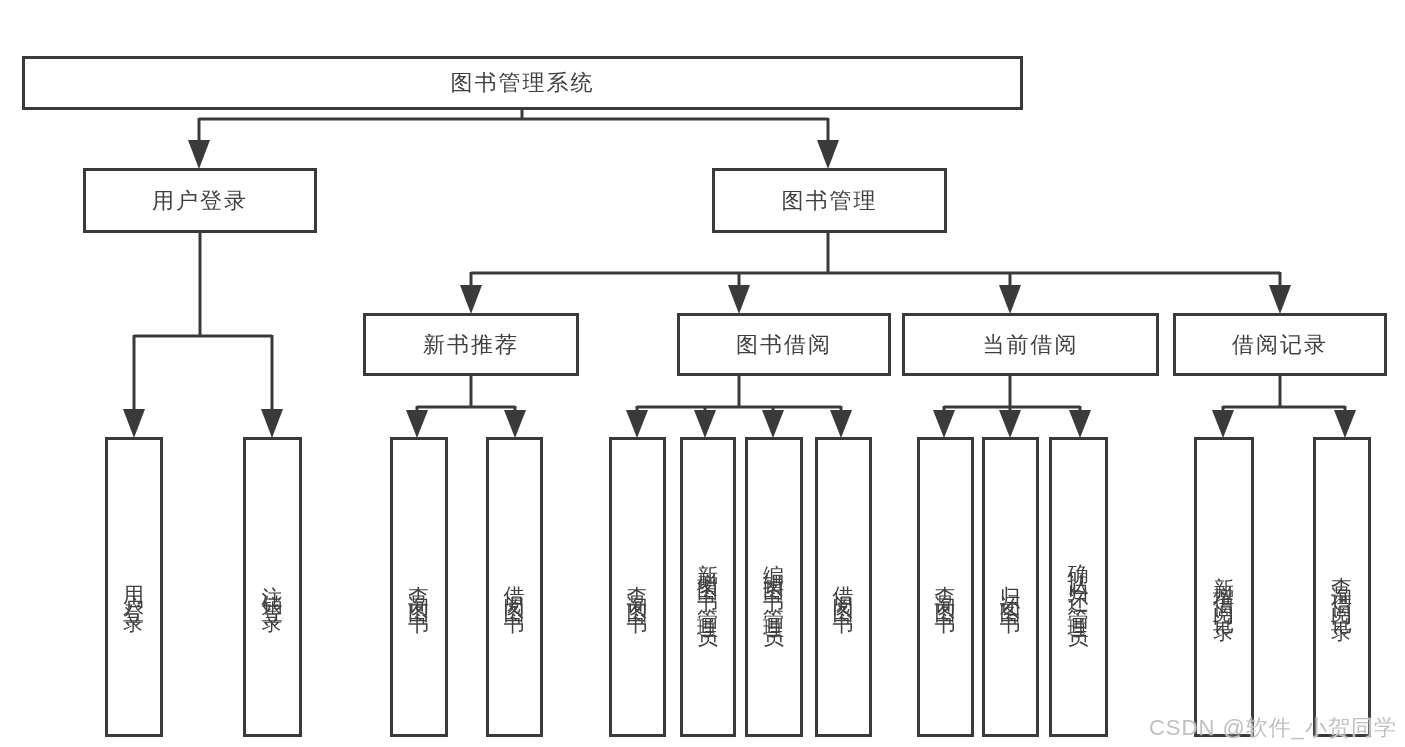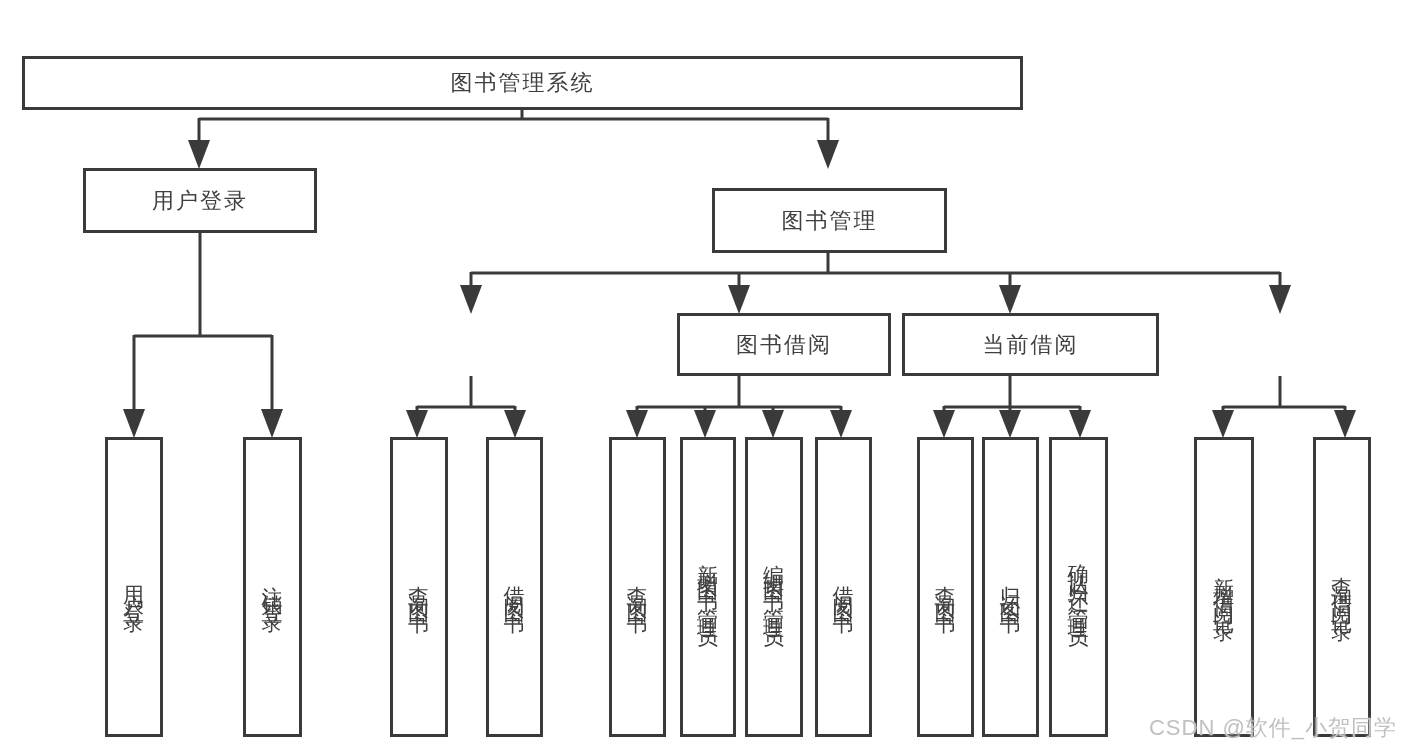--- a/index.html
+++ b/index.html
@@ -142,30 +142,36 @@
     </g>
   </svg>
 
   <div class="box h root">
     <span class="lbl">图书管理系统</span>
   </div>
 
   <div class="box h l2" style="left:83px; width:234px;">
     <span class="lbl">用户登录</span>
   </div>
-  <div class="box h l2" style="left:712px; width:235px;margin-top:20px;">
+  <div class="box h l2" style="left:712px; width:235px;">
     <span class="lbl">图书管理</span>
   </div>
 
+  <div class="box h l3" style="left:363px; width:216px;">
+    <span class="lbl">新书推荐</span>
+  </div>
   <div class="box h l3" style="left:632px; width:214px;margin-left:45px;">
     <span class="lbl">图书借阅</span>
   </div>
   <div class="box h l3" style="left:902px; width:257px;">
     <span class="lbl">当前借阅</span>
   </div>
+  <div class="box h l3" style="left:1173px; width:214px;">
+    <span class="lbl">借阅记录</span>
+  </div>
 
   <div class="box v" style="left:105px; width:58px;">
     <span class="vlbl">用户登录</span>
   </div>
   <div class="box v" style="left:243px; width:59px;">
     <span class="vlbl">注销登录</span>
   </div>
 
   <div class="box v" style="left:390px; width:58px;">
     <span class="vlbl">查询图书</span>

